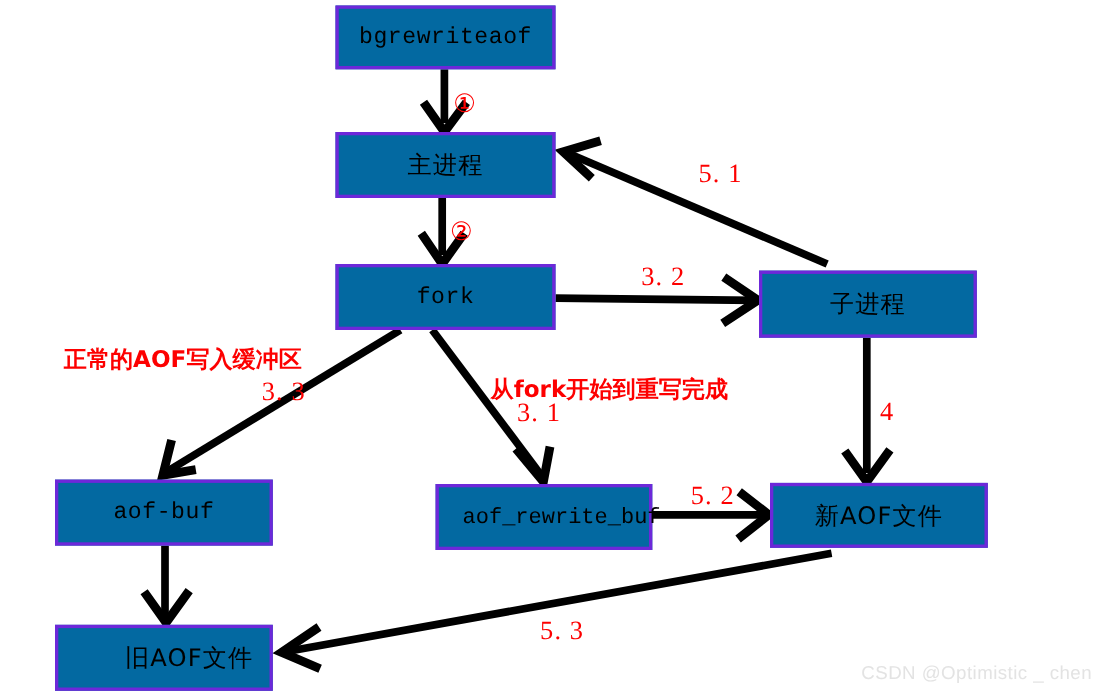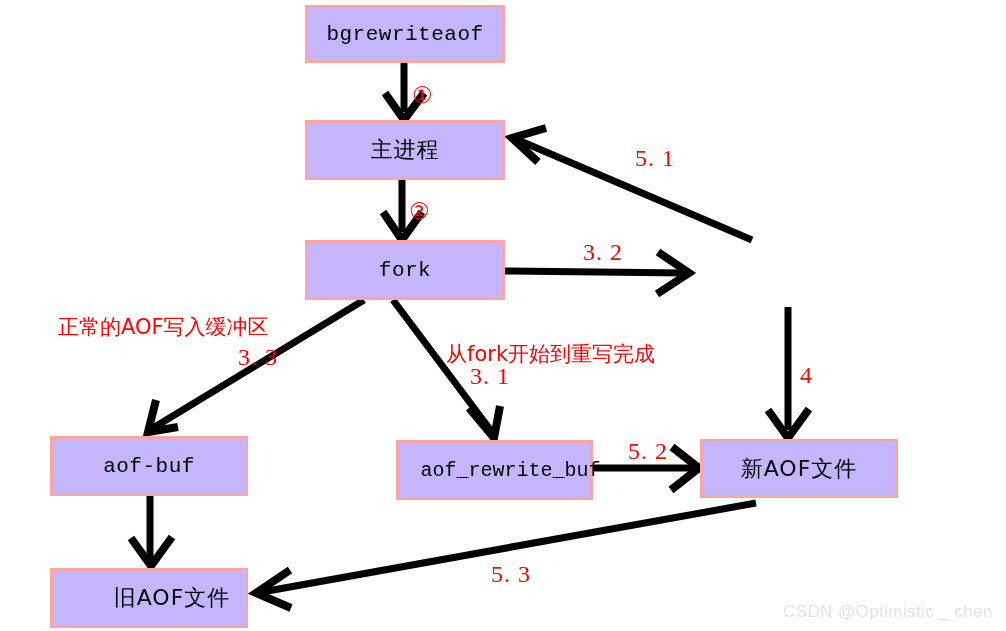--- a/index.html
+++ b/index.html
@@ -19,22 +19,22 @@
     position: absolute;
     left: 0;
     top: 0;
     width: 1006px;
     height: 631px;
     pointer-events: none;
   }
   .node {
     position: absolute;
     box-sizing: border-box;
-    border: 3px solid #fca5a5;
-    background: #c4b5fd;
+    border: 3px solid #6d28d9;
+    background: #0369a1;
     display: flex;
     align-items: center;
     justify-content: center;
     color: #000000;
   }
   .node .label {
     font-family: "Liberation Mono", "DejaVu Sans Mono", monospace;
     font-size: 21px;
     letter-spacing: 0.5px;
     white-space: nowrap;
@@ -51,21 +51,21 @@
   .red-label {
     position: absolute;
     color: #fd0000;
     font-family: "Liberation Serif", "DejaVu Serif", serif;
     font-size: 24px;
     white-space: nowrap;
     letter-spacing: 1px;
   }
   .red-label.cjk {
     font-family: "DejaVu Sans", "Liberation Sans", sans-serif;
-    font-weight: normal;
+    font-weight: bold;
     font-size: 21px;
     letter-spacing: 0px;
   }
   .circled {
     position: absolute;
     color: #fd0000;
     font-family: "DejaVu Sans", "Liberation Sans", sans-serif;
     font-size: 23px;
     line-height: 1;
   }
@@ -141,20 +141,23 @@
   </div>
 
   <div class="node cjk" style="left:305px; top:120px; width:200px; height:60px;">
     <span class="label">主进程</span>
   </div>
 
   <div class="node" style="left:305px; top:240px; width:200px; height:60px;">
     <span class="label">fork</span>
   </div>
 
+  <div class="node cjk" style="left:690px; top:246px; width:198px; height:61px;">
+    <span class="label">子进程</span>
+  </div>
 
   <div class="node" style="left:50px; top:436px; width:198px; height:60px;text-align:right;">
     <span class="label">aof-buf</span>
   </div>
 
   <div class="node tight" style="left:396px; top:440px; width:197px; height:60px;padding-left:32px;">
     <span class="label">aof_rewrite_buf</span>
   </div>
 
   <div class="node cjk" style="left:700px; top:439px; width:198px; height:59px;">

